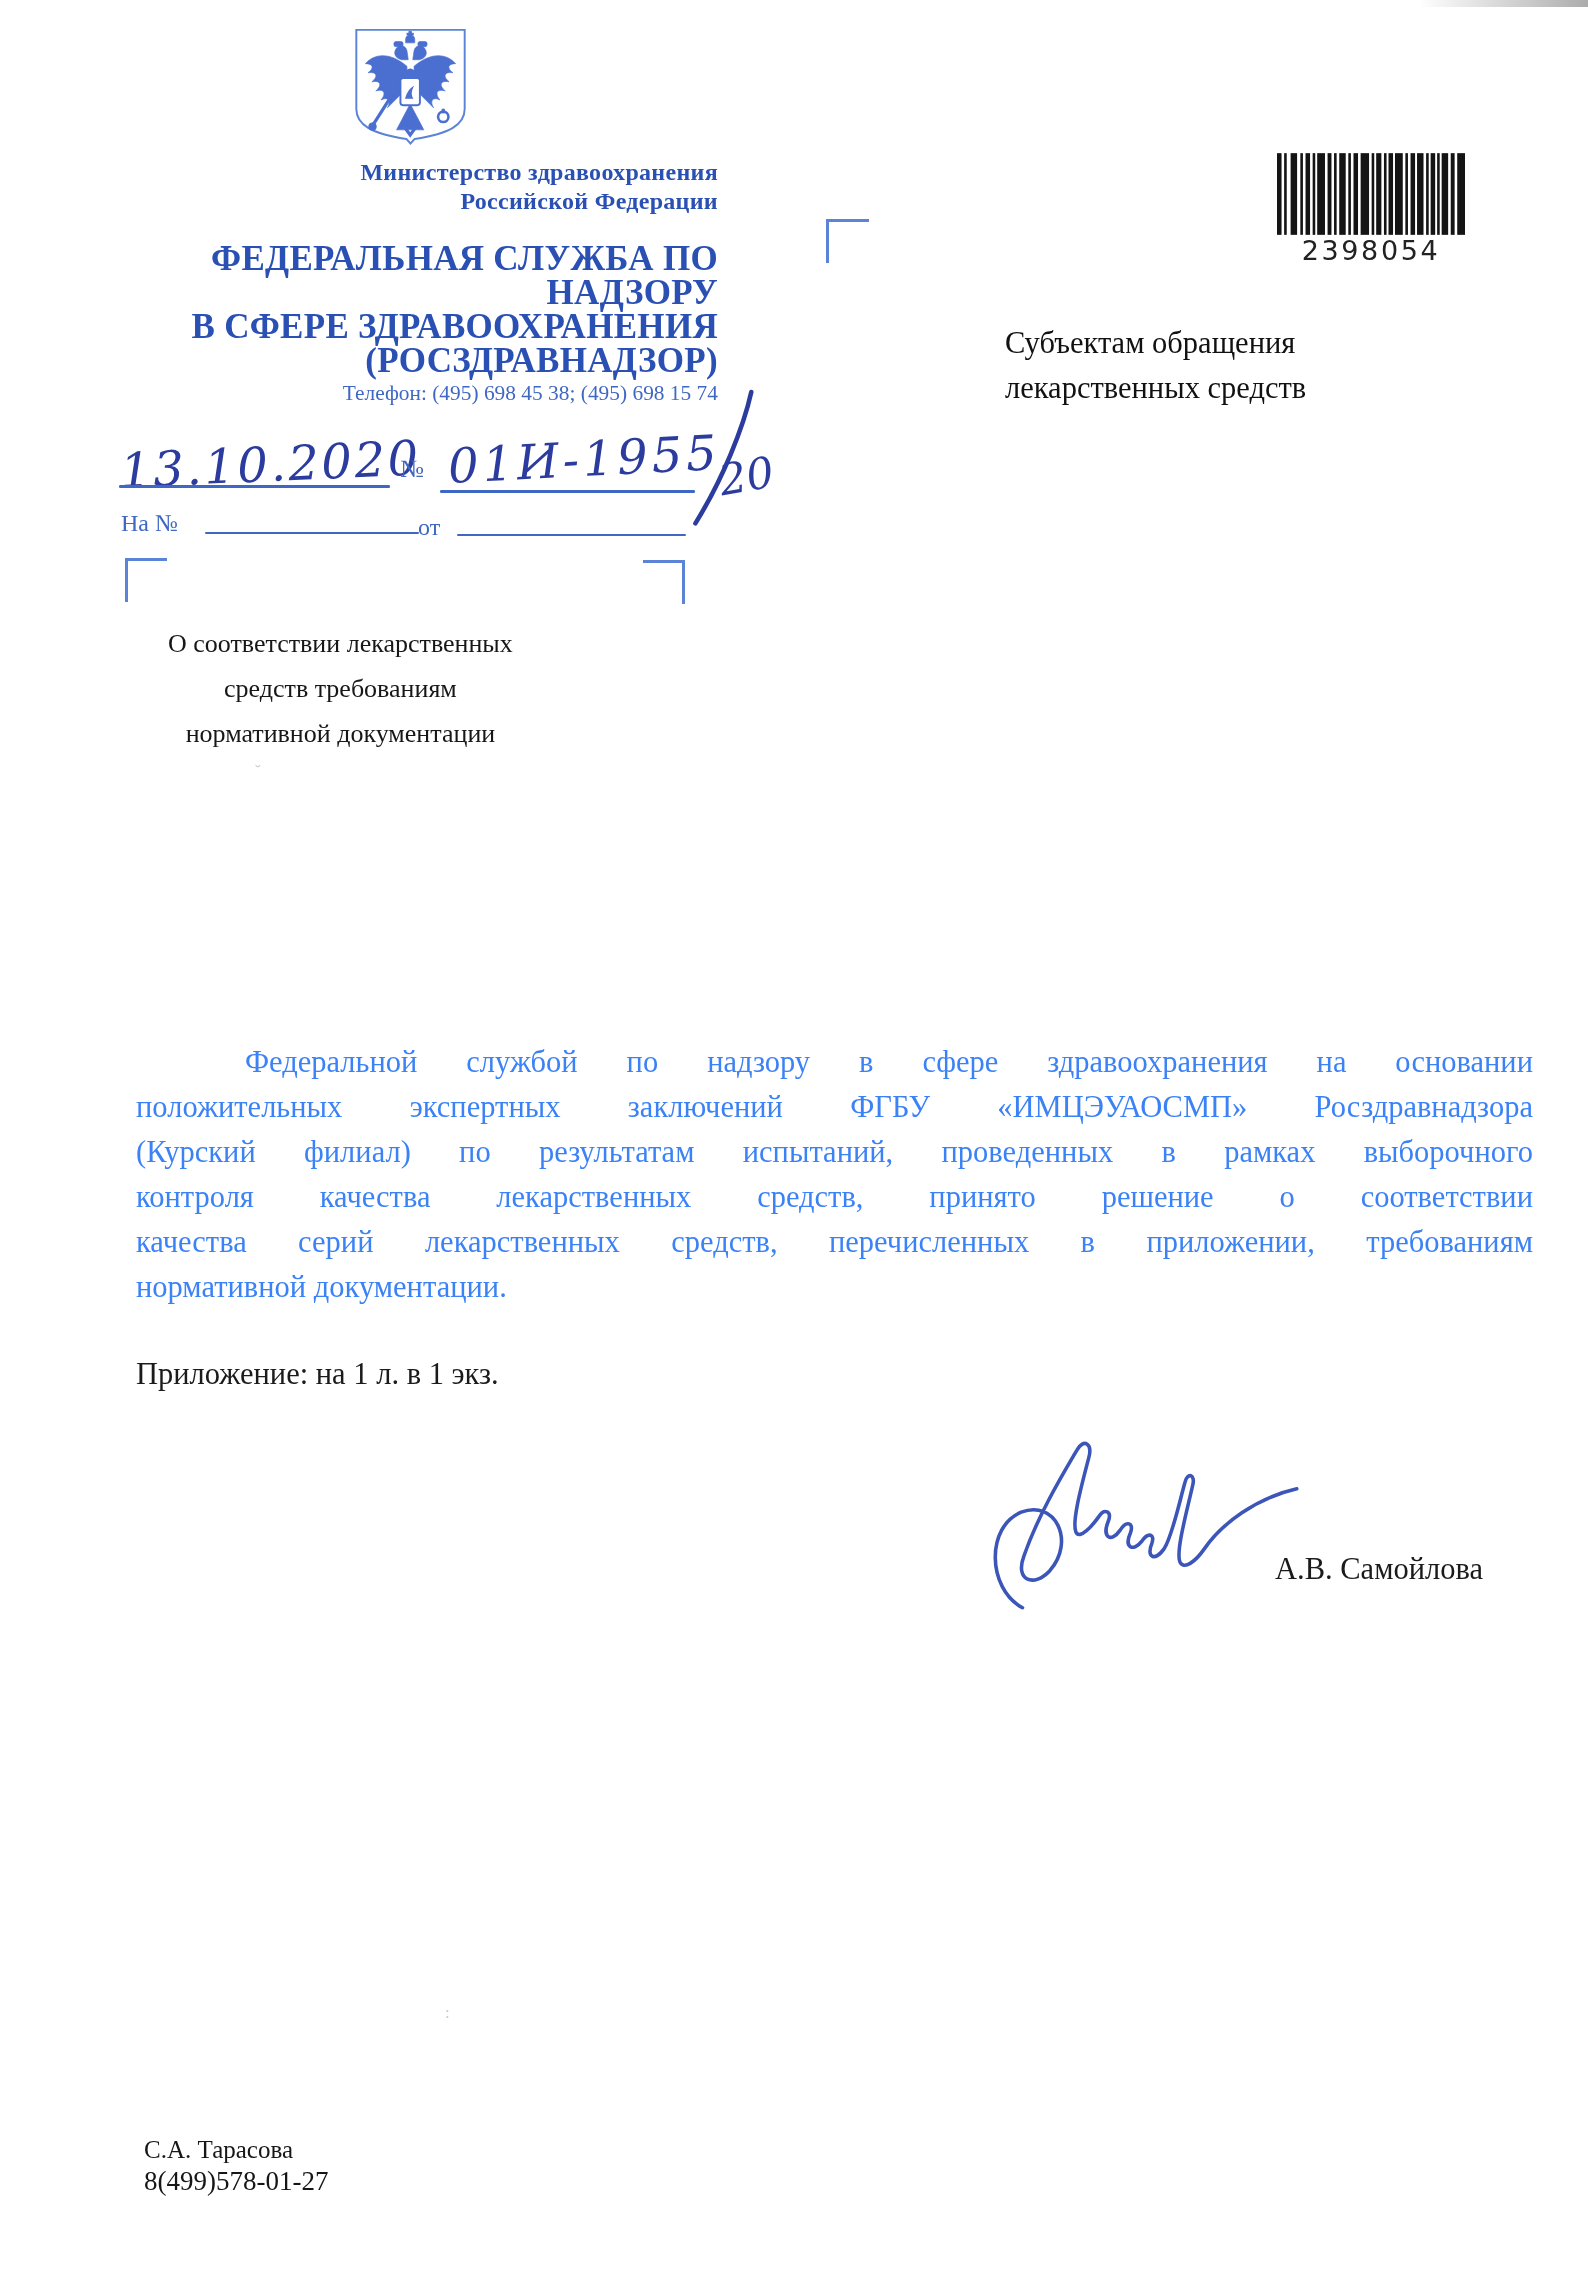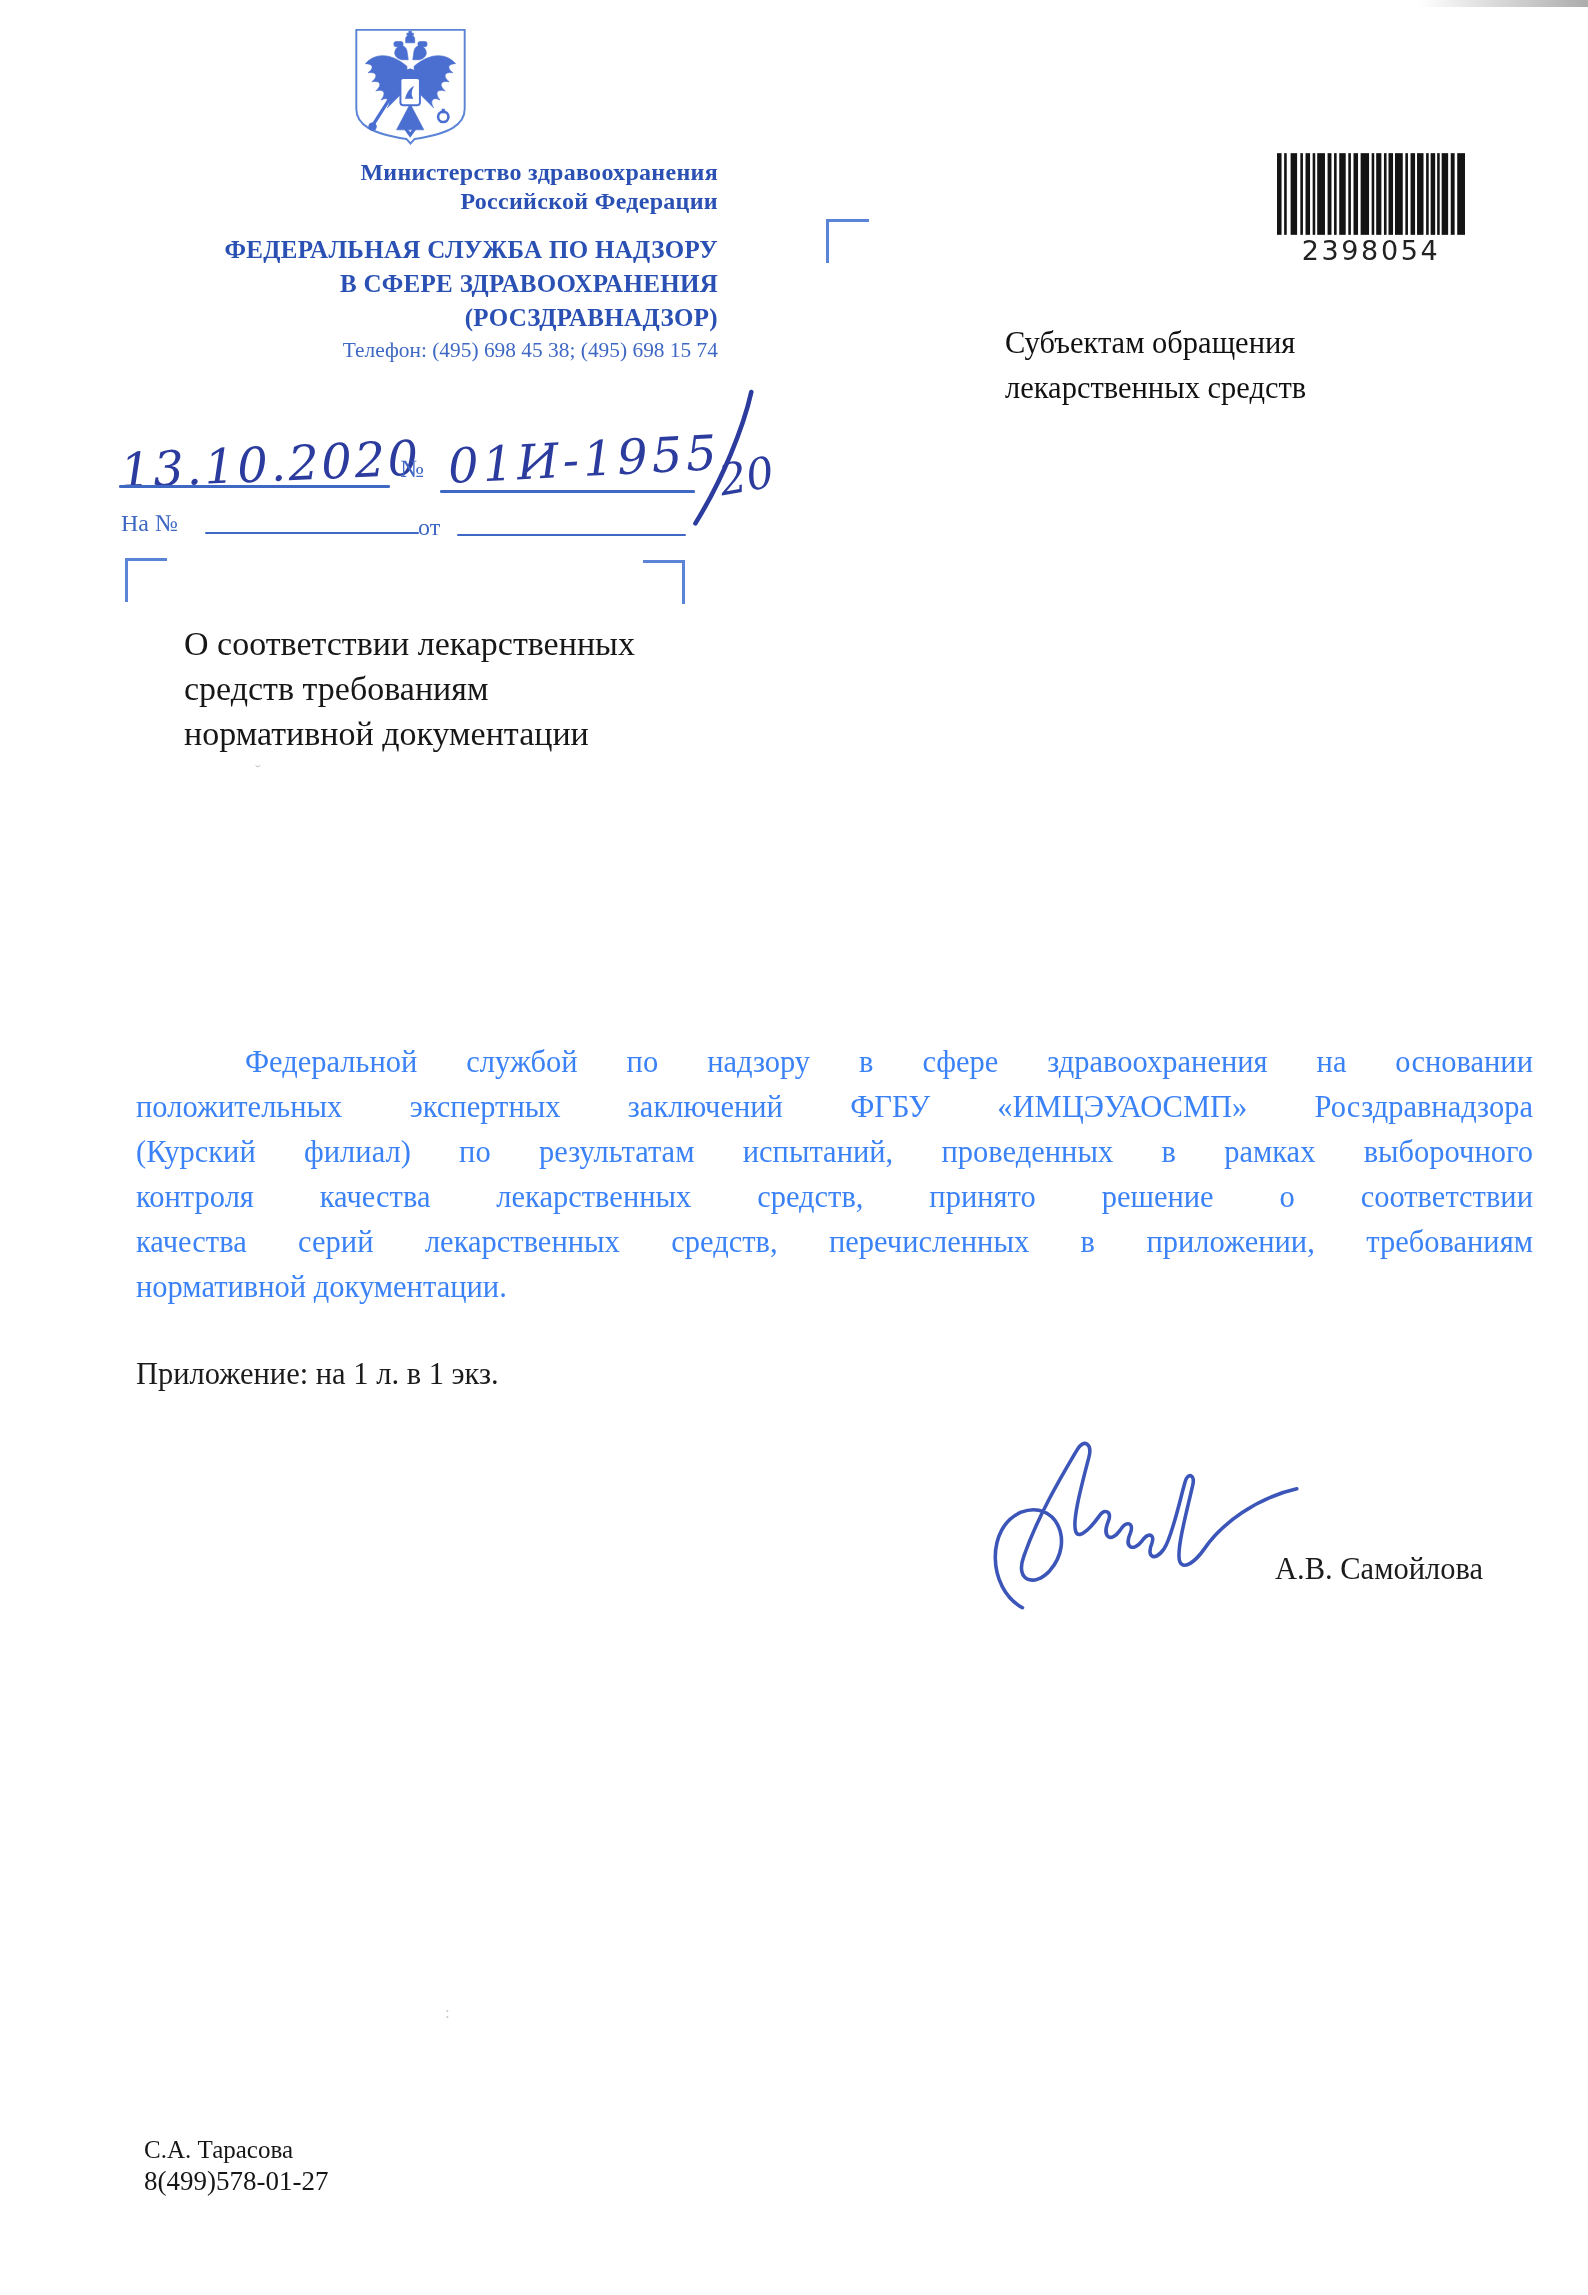--- a/index.html
+++ b/index.html
@@ -11,21 +11,21 @@
     font-family:"Liberation Serif", serif;
   }
   .abs{position:absolute;}
   
   .lh-col{
     left:101px; top:158px; width:617px;
     text-align:right;
     color:#2a50b4;
   }
   .lh-min{font-size:24px;font-weight:bold;line-height:29px;letter-spacing:0.3px;}
-  .lh-svc{font-size:25px;font-weight:bold;line-height:34px;margin-top:17px;letter-spacing:0.3px;}
+  .lh-svc{font-size:35px;font-weight:bold;line-height:34px;margin-top:26px;letter-spacing:0.3px;}
   .lh-head{font-size:27px;font-weight:bold;margin-top:13px;letter-spacing:0.6px;}
   .lh-addr{font-size:21.4px;margin-top:22px;color:#3f68c4;line-height:30px;}
   .lh-phone{font-size:21.4px;color:#3f68c4;line-height:30px;}
   
   .hand{
     font-family:"DejaVu Serif", serif;
     font-style:italic;
     color:#2c3c9e;
     white-space:nowrap;
   }
@@ -39,21 +39,21 @@
   .bracket{background:#5b84d6;}
   
   .bc-num{
     left:1277px;top:235px;width:188px;
     text-align:center;
     font-family:"DejaVu Sans", sans-serif;
     font-size:27px;letter-spacing:2.6px;color:#222;
   }
   
   .addressee{left:1005px;top:321px;font-size:30.5px;line-height:45px;color:#111;}
-  .subject{left:184px;top:621px;font-size:34px;line-height:45px;color:#171717;}
+  .subject{left:168px;top:621px;font-size:26px;line-height:45px;color:#171717;text-align:center;}
   .body-par{left:136px;top:1040px;width:1397px;font-size:30.5px;color:#3b82f6;}
   .body-line{height:45px;line-height:45px;text-align:justify;text-align-last:justify;white-space:normal;}
   .body-line.first{padding-left:109px;}
   .body-line.last{text-align:left;text-align-last:left;}
   .attachment{left:136px;top:1357px;font-size:30.5px;color:#1b1b1b;}
   .sig-name{left:1275px;top:1552px;font-size:30.5px;color:#1b1b1b;}
   .executor{left:144px;top:2134px;color:#161616;}
   .exec-name{font-size:25px;line-height:31px;}
   .exec-phone{font-size:27px;line-height:32px;}
   

